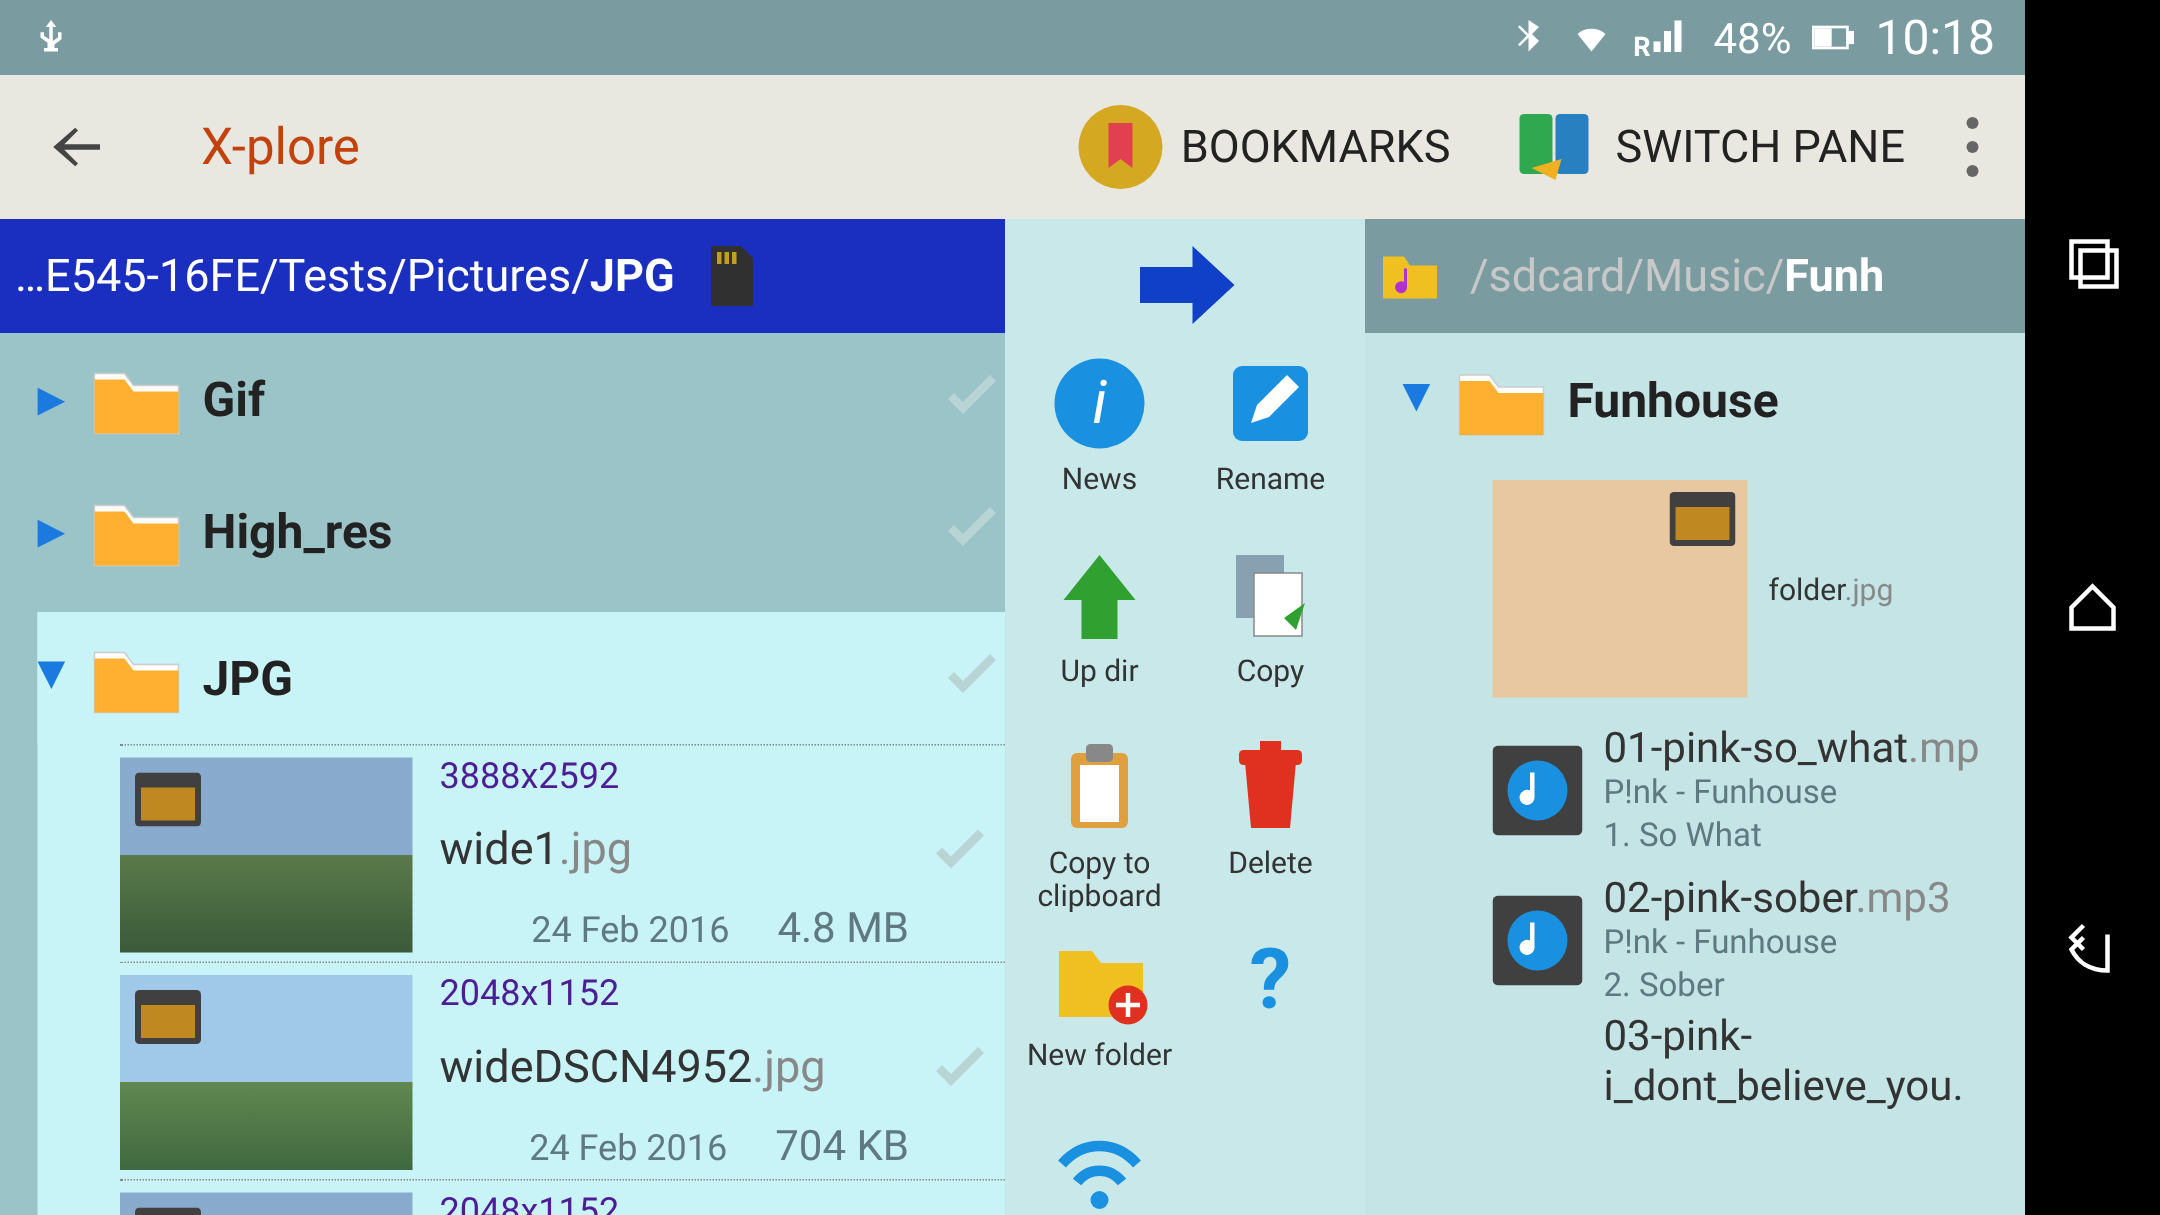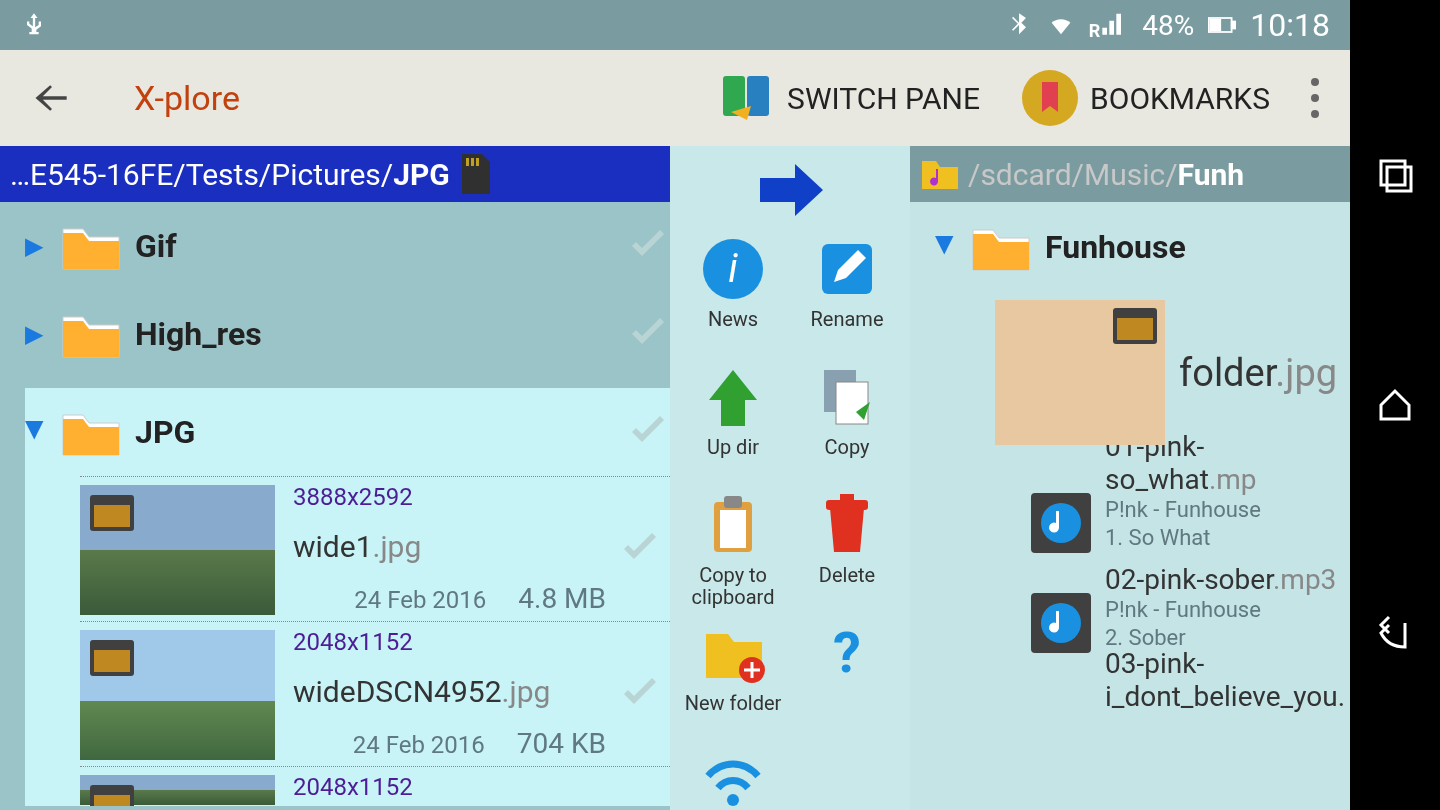--- a/index.html
+++ b/index.html
@@ -20,21 +20,21 @@
 .toolbar .tbtn{display:flex;align-items:center;gap:10px;font-size:30px;color:#222;font-weight:400}
 .toolbar .tbtn .ico{width:60px;height:60px;display:flex;align-items:center;justify-content:center}
 .toolbar .menu svg{width:10px;height:44px}
 
 .panes{flex:1;display:flex;overflow:hidden}
 .pane{display:flex;flex-direction:column;overflow:hidden}
 .pane.left{width:670px}
 .pane.right{flex:1}
 .mid{width:240px;background:#c8e8ea;display:flex;flex-direction:column;align-items:center}
 
-.pathbar{height:56px;display:flex;align-items:center;padding:0 10px;font-size:30px;color:#fff;gap:8px}
+.pathbar{height:76px;display:flex;align-items:center;padding:0 10px;font-size:30px;color:#fff;gap:20px}
 .pathbar.active{background:#1a2ec0}
 .pathbar.inactive{background:#7a9ca0;color:#c8c8c8}
 .pathbar .pth{white-space:nowrap;overflow:hidden}
 .pathbar .pth b{font-weight:700;color:#fff}
 
 .tree{flex:1;background:#9bc4c8;overflow:hidden;position:relative}
 .tree .treeinner{padding-left:25px}
 
 .folder-row{display:flex;align-items:center;height:88px;gap:14px;position:relative}
 .folder-row .expander{width:22px;color:#1a7ae0;font-size:24px}
@@ -62,23 +62,23 @@
 .mid .cell{display:flex;flex-direction:column;align-items:center;justify-content:flex-start;height:120px}
 .mid .cell .cico{width:70px;height:70px;display:flex;align-items:center;justify-content:center}
 .mid .cell .clbl{font-size:20px;color:#333;text-align:center;line-height:1.1;margin-top:4px}
 
 .right .tree{background:#c4e4e6}
 .right .folder-row{height:90px}
 .right .file-item{display:flex;margin-left:60px;gap:14px;padding:8px 0}
 .right .cover{width:170px;height:145px;background:#e8c8a0;position:relative;flex-shrink:0}
 .right .cover .folder-badge{position:absolute;top:8px;right:8px;width:44px;height:36px}
 .right .fi-text{display:flex;flex-direction:column;justify-content:center}
-.right .fi-text .fn{font-size:38px;color:#333}
+.right .fi-text .fn{font-size:20px;color:#333}
 .right .fi-text .fn .ext{color:#888}
-.right .music-row{display:flex;margin-left:96px;gap:14px;height:100px;align-items:flex-end;padding-top:8px}
+.right .music-row{display:flex;margin-left:60px;gap:14px;height:100px;align-items:center;padding-top:8px}
 .right .music-row .mico{width:60px;height:60px;flex-shrink:0}
 .right .music-row .mtxt .fn{font-size:28px;color:#333}
 .right .music-row .mtxt .fn .ext{color:#888}
 .right .music-row .mtxt .meta{font-size:22px;color:#607880;line-height:1.3}
 
 svg{display:block}
 .folder-svg-y2{fill:#ffb030}
 
 .landscape1{background:linear-gradient(180deg,#88aacc 0%,#88aacc 50%,#5a7a4a 50%,#3a5a3a 100%)}
 .landscape2{background:linear-gradient(180deg,#a0c8e8 0%,#a0c8e8 55%,#608850 55%,#406840 100%)}
@@ -126,35 +126,35 @@
   <div class="back">
     <svg viewBox="0 0 24 24" fill="#444">
             <path d="M20 11H7l5-5-1-1-8 7 8 7 1-1-5-5h13z"></path>
           </svg>
   </div>
   <div class="title">X-plore</div>
   <div class="spacer"></div>
   <div class="tbtn">
     <div class="ico">
       <svg viewBox="0 0 60 60">
+              <circle cx="30" cy="30" r="28" fill="#d4a820"></circle>
+              <path d="M22 14h16v30l-8-6-8 6z" fill="#e04050"></path>
+            </svg>
+    </div>
+    <span>BOOKMARKS</span>
+  </div>
+  <div class="tbtn">
+    <div class="ico">
+      <svg viewBox="0 0 60 60">
               <rect x="6" y="8" width="22" height="40" rx="3" fill="#30a850"></rect>
               <rect x="30" y="8" width="22" height="40" rx="3" fill="#2880c0"></rect>
               <path d="M14 44l20-6-4 14z" fill="#f0b020"></path>
             </svg>
     </div>
     <span>SWITCH PANE</span>
-  </div>
-  <div class="tbtn">
-    <div class="ico">
-      <svg viewBox="0 0 60 60">
-              <circle cx="30" cy="30" r="28" fill="#d4a820"></circle>
-              <path d="M22 14h16v30l-8-6-8 6z" fill="#e04050"></path>
-            </svg>
-    </div>
-    <span>BOOKMARKS</span>
   </div>
   <div class="menu">
     <svg viewBox="0 0 10 44" fill="#666">
             <circle cx="5" cy="6" r="4"></circle>
             <circle cx="5" cy="22" r="4"></circle>
             <circle cx="5" cy="38" r="4"></circle>
           </svg>
   </div>
 </div>
 

